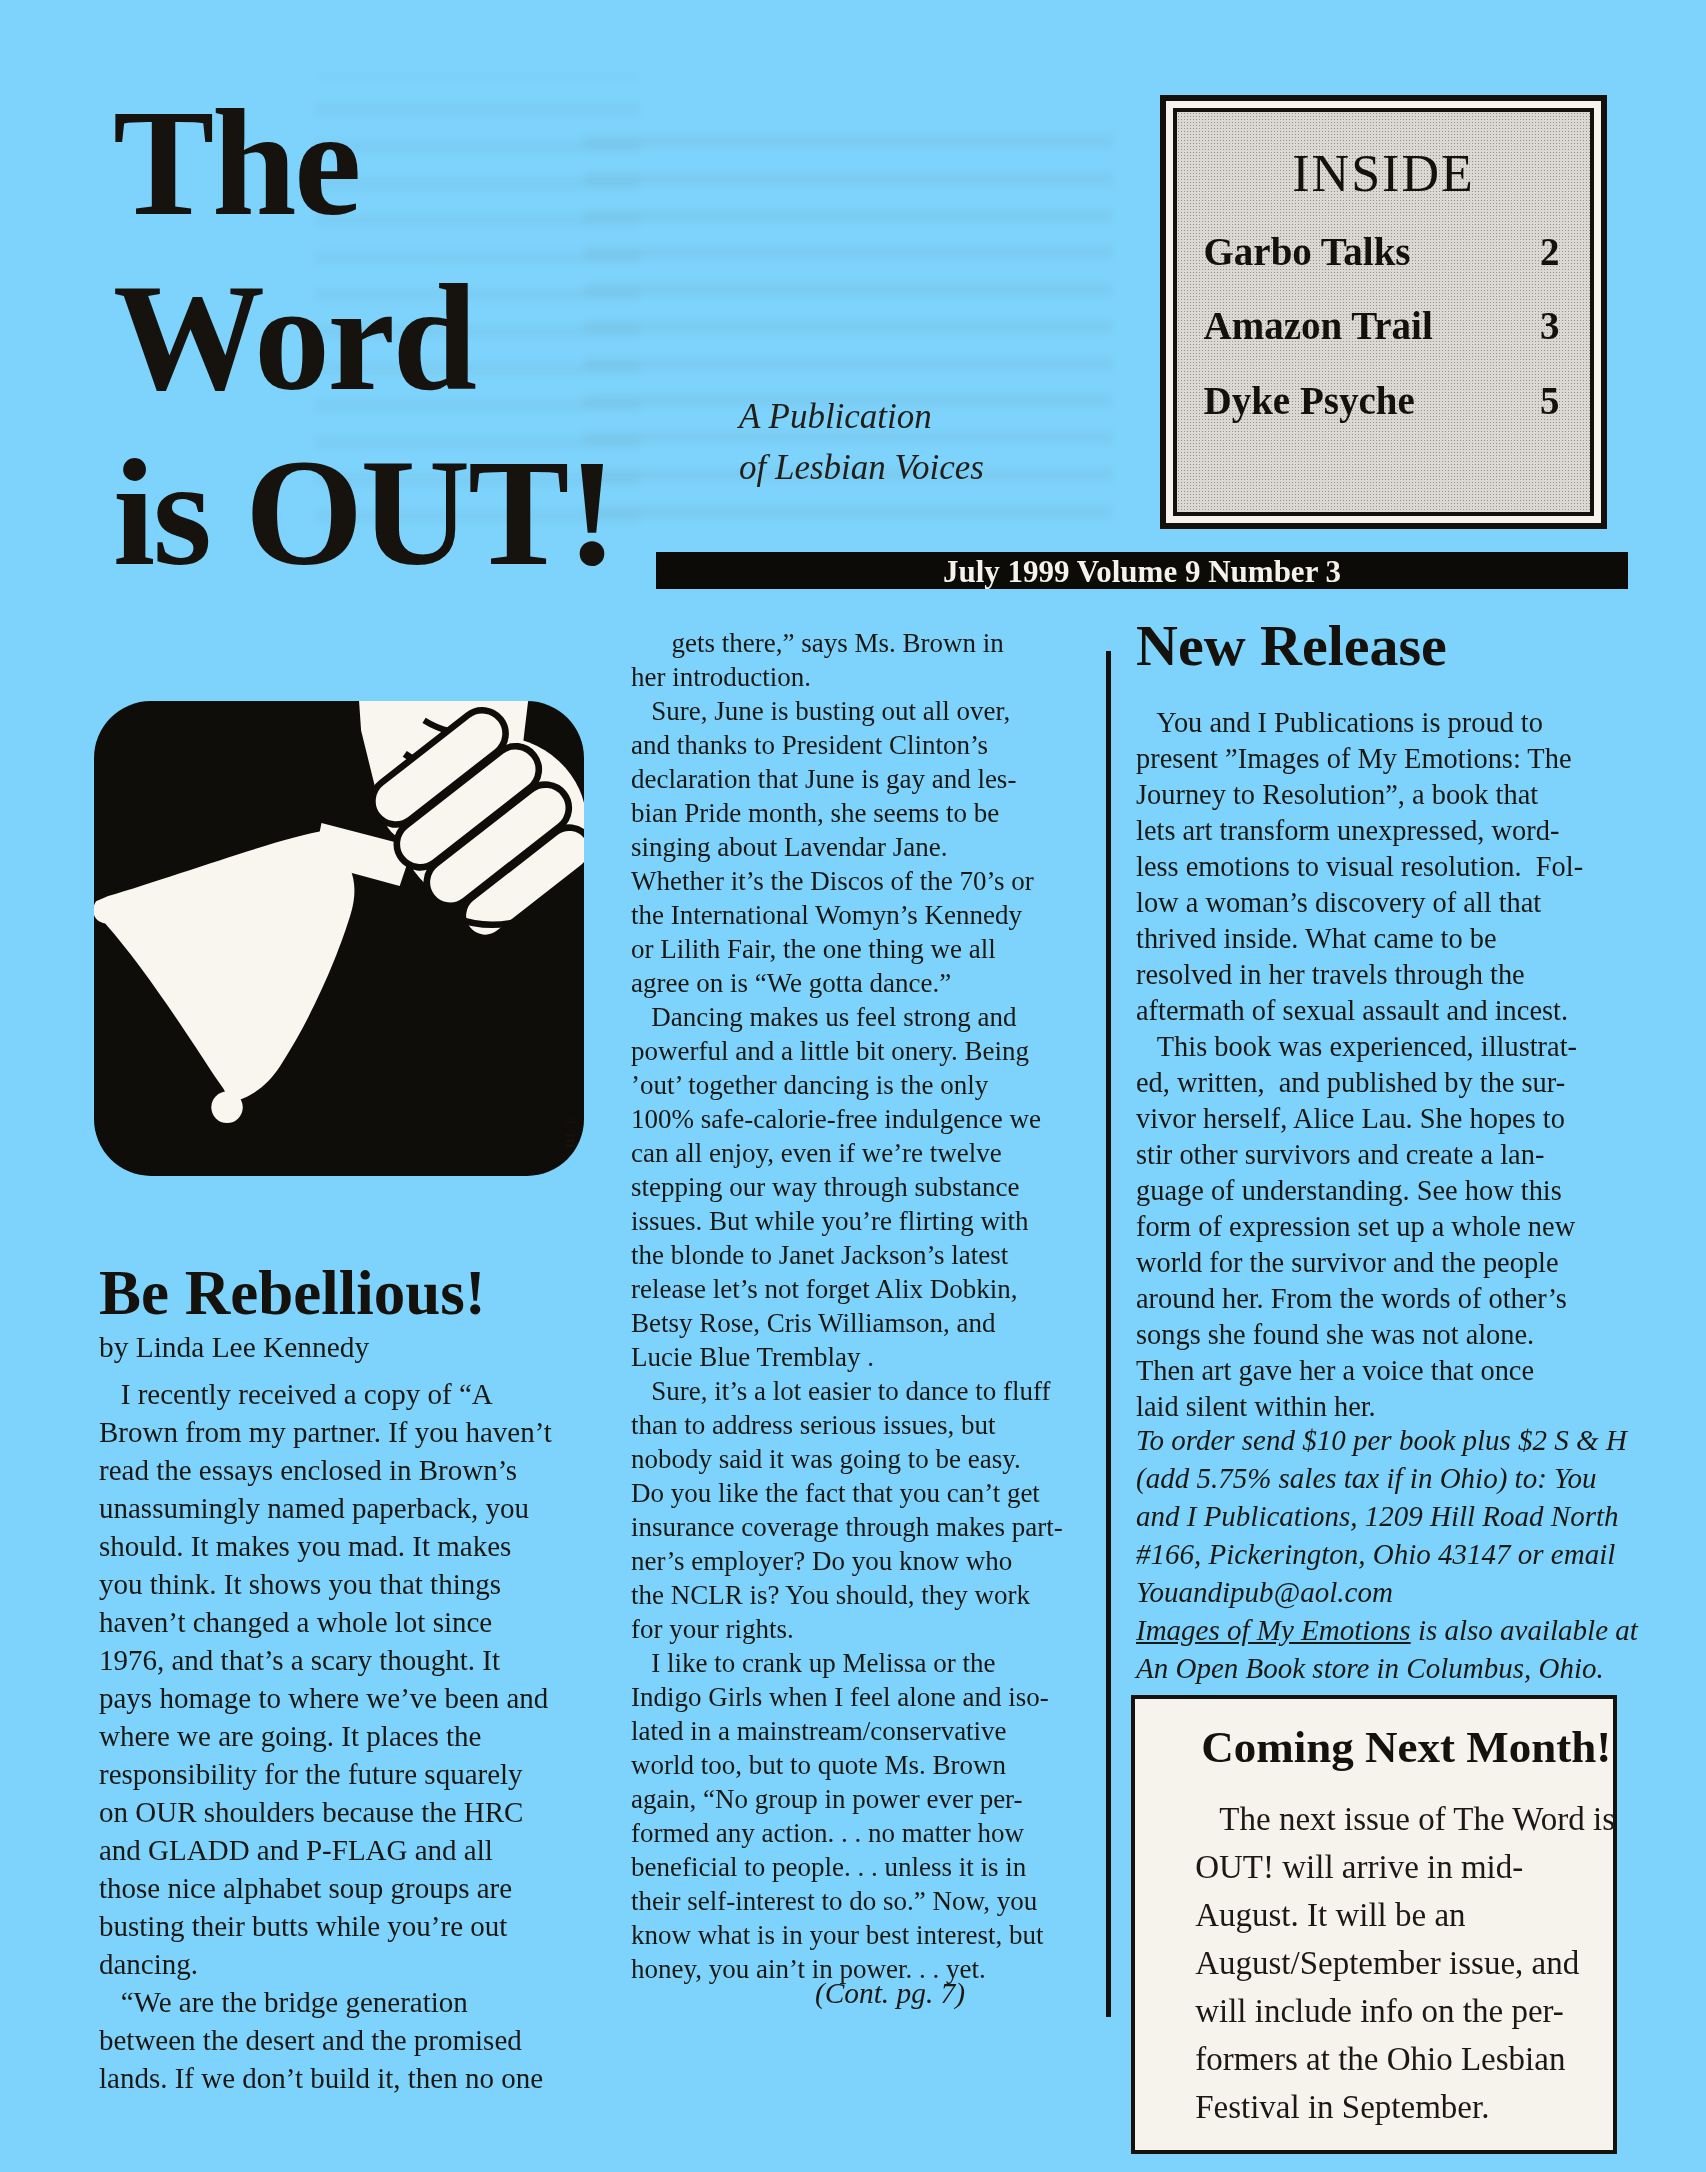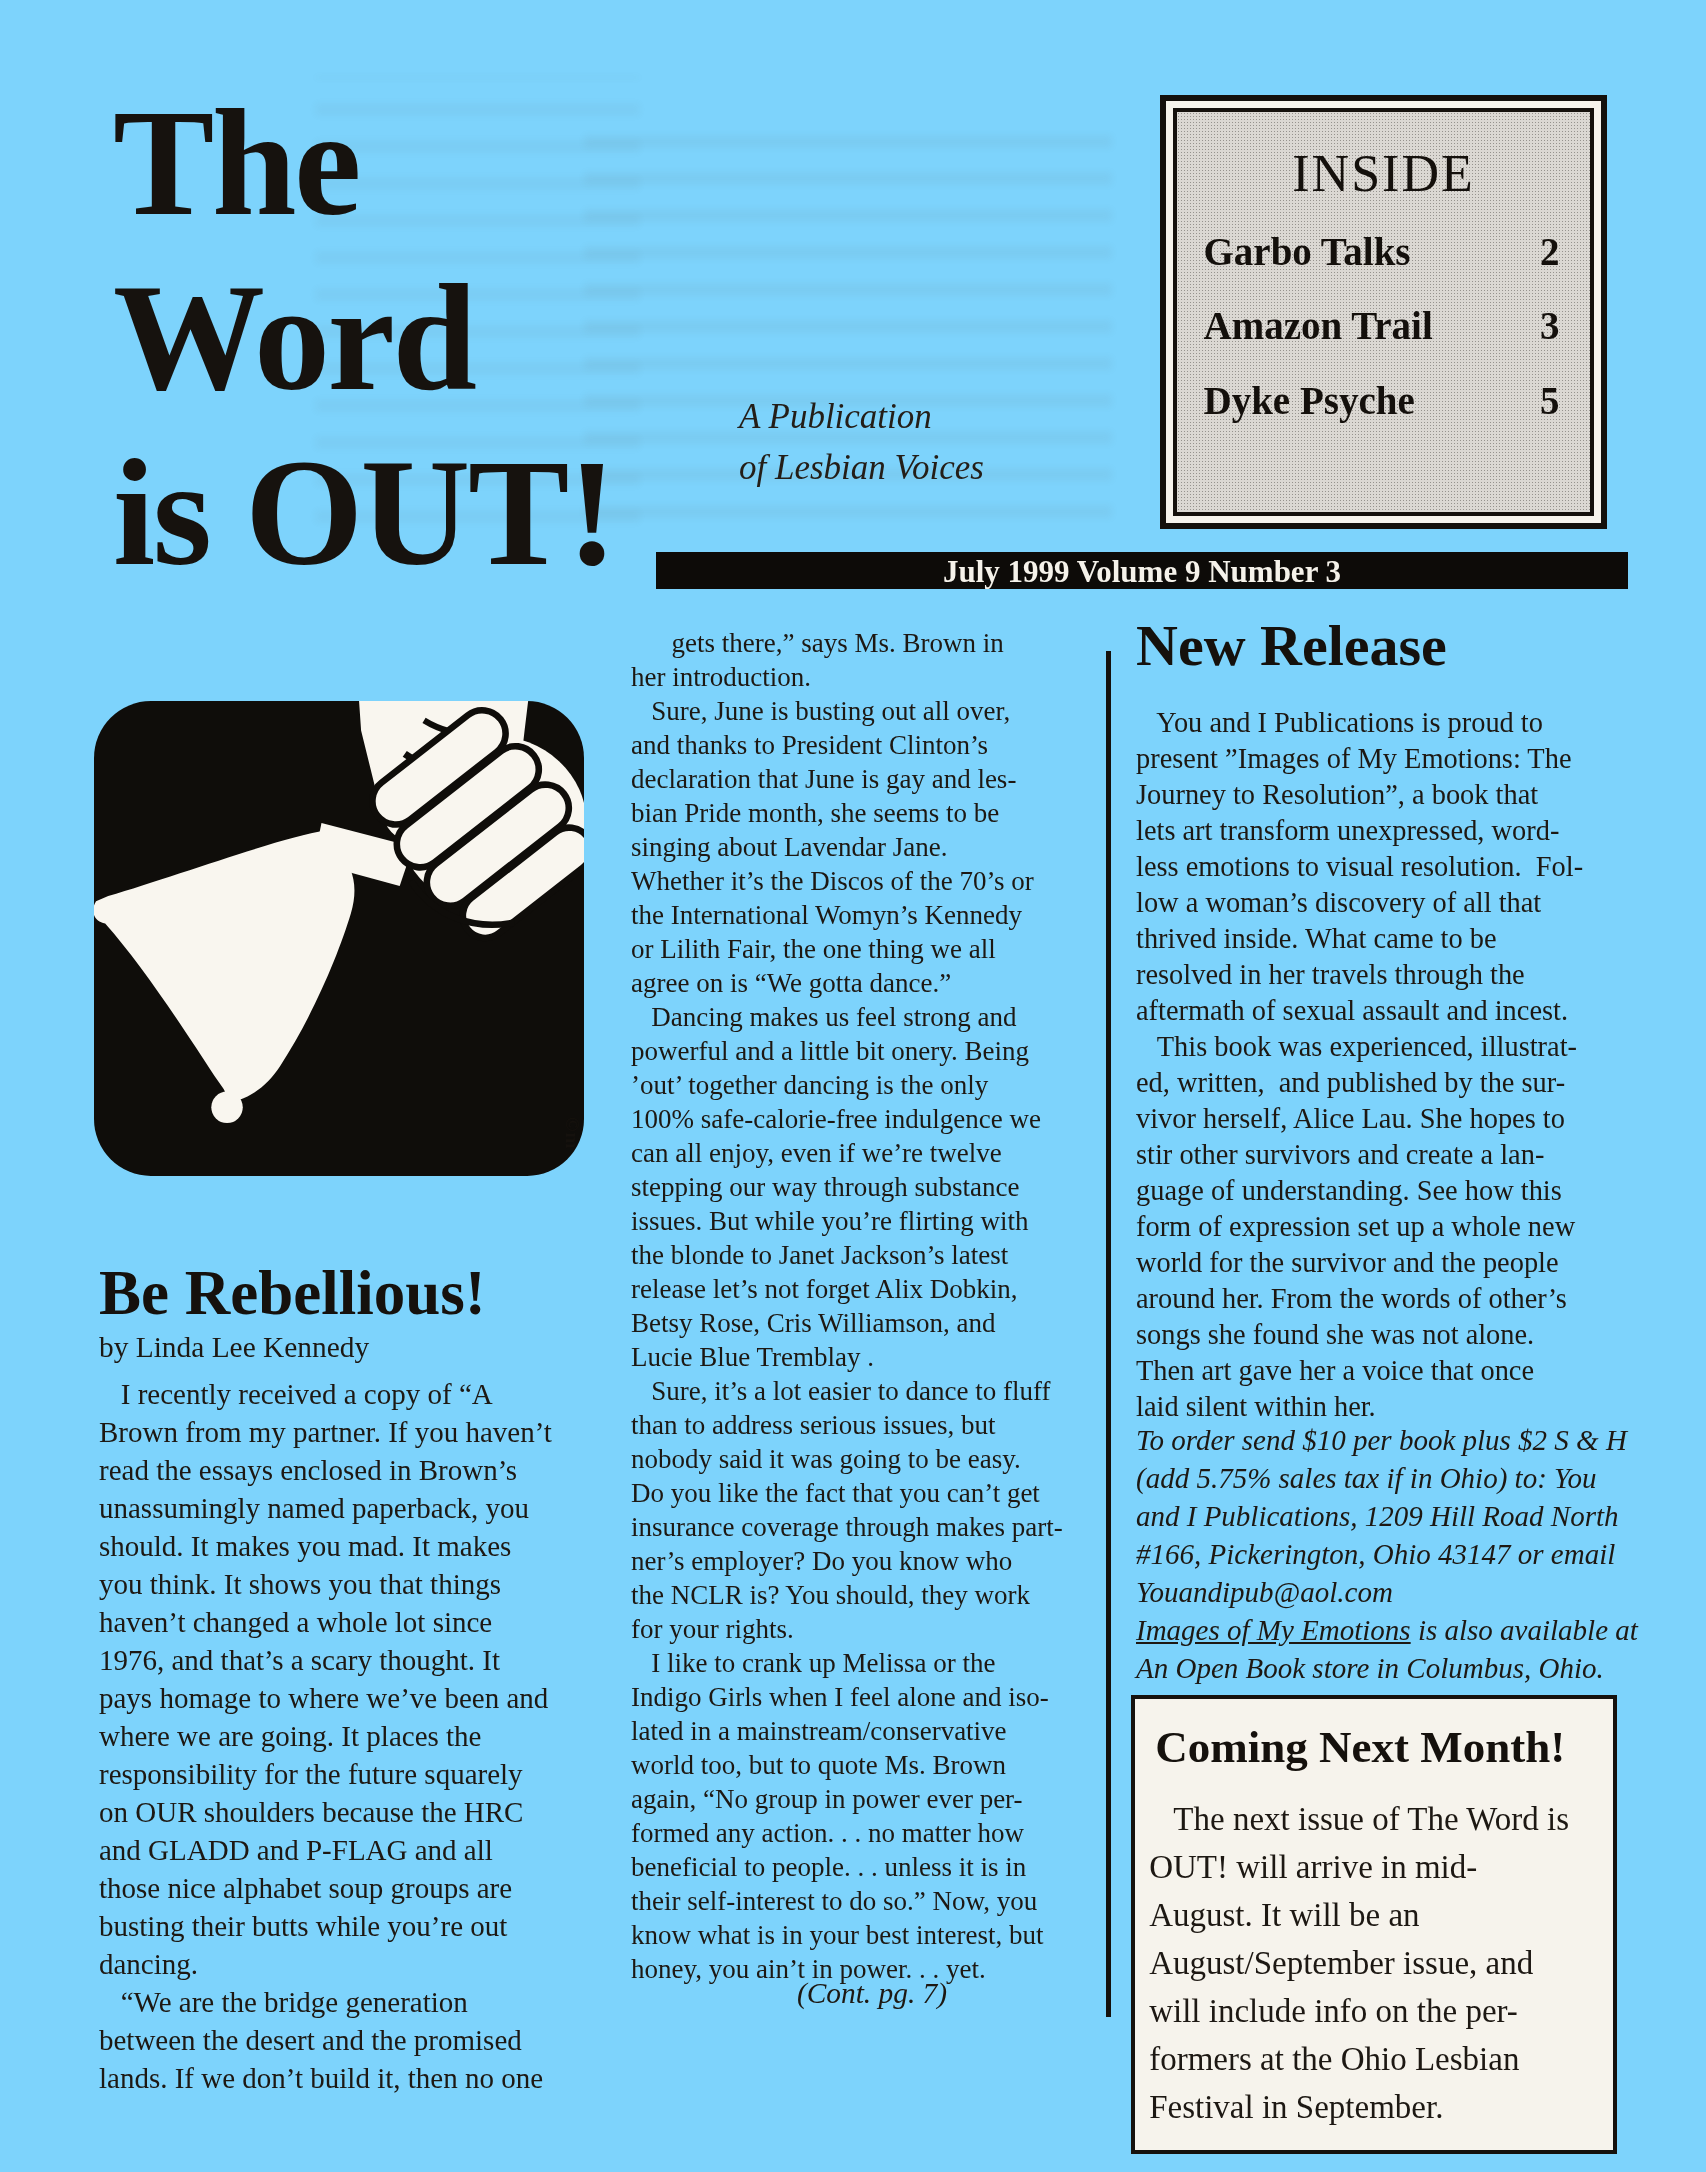--- a/index.html
+++ b/index.html
@@ -37,32 +37,32 @@
   .credit{position:absolute; left:583px; top:1117px; font-size:19.3px; font-weight:bold; transform:rotate(90deg); transform-origin:left top; letter-spacing:1px; color:#15110d;}
   
   .h-left{position:absolute; left:99px; top:1257px; font-size:63px; font-weight:bold; color:#15110d;}
   .byline{position:absolute; left:99px; top:1331px; font-size:29.4px;}
   .col{position:absolute;}
   .col .ln{white-space:pre;}
   .col-left{left:99px; top:1375px; width:538px; font-size:29px;}
   .col-left .ln{line-height:38px; height:38px;}
   .col-mid{left:631px; top:626px; width:482px; font-size:27px;}
   .col-mid .ln{line-height:34px; height:34px;}
-  .cont-note{position:absolute; left:631px; top:1977px; width:482px; text-align:center; font-style:italic; font-size:29.4px;}
+  .cont-note{position:absolute; left:649px; top:1977px; width:482px; text-align:center; font-style:italic; font-size:29.4px;}
   .h-right{position:absolute; left:1136px; top:612px; font-size:58px; font-weight:bold; color:#15110d;}
   .col-right{left:1136px; top:705px; width:513px; font-size:28.4px;}
   .col-right .ln{line-height:36px; height:36px;}
   .order-info{left:1136px; top:1421px; width:513px; font-size:29px; font-style:italic;}
   .order-info .ln, .order-info .oline{line-height:38px; height:38px; white-space:pre;}
   .order-info .ul{text-decoration:underline;}
   .divider{position:absolute; left:1106px; top:651px; width:4.6px; height:1366px; background:#15110d;}
   
   .coming-box{
     position:absolute; left:1131px; top:1695px; width:486px; height:459px;
-    border:4.6px solid #15110d; box-sizing:border-box; background:#f6f3ec;
+    border:4.6px solid #15110d; box-sizing:border-box; background:#f6f3ec;padding-left:46px;
   }
   .coming-head{margin:22.3px 0 0 20.3px; font-size:45px; font-weight:bold; color:#15110d;}
   .coming-lines{margin:21.3px 0 0 14.2px; font-size:33px;}
   .coming-lines .ln{line-height:48px; height:48px; white-space:pre;}
   
   .ghost{position:absolute; opacity:0.05; filter:blur(3.6px); pointer-events:none;
     background:repeating-linear-gradient(0deg,#55504a 0 13.2px, rgba(0,0,0,0) 13.2px 37px);}
   .g1{left:584px; top:122px; width:528px; height:396px;}
   .g2{left:315px; top:76px; width:325px; height:447px; opacity:0.04;}
 </style>

